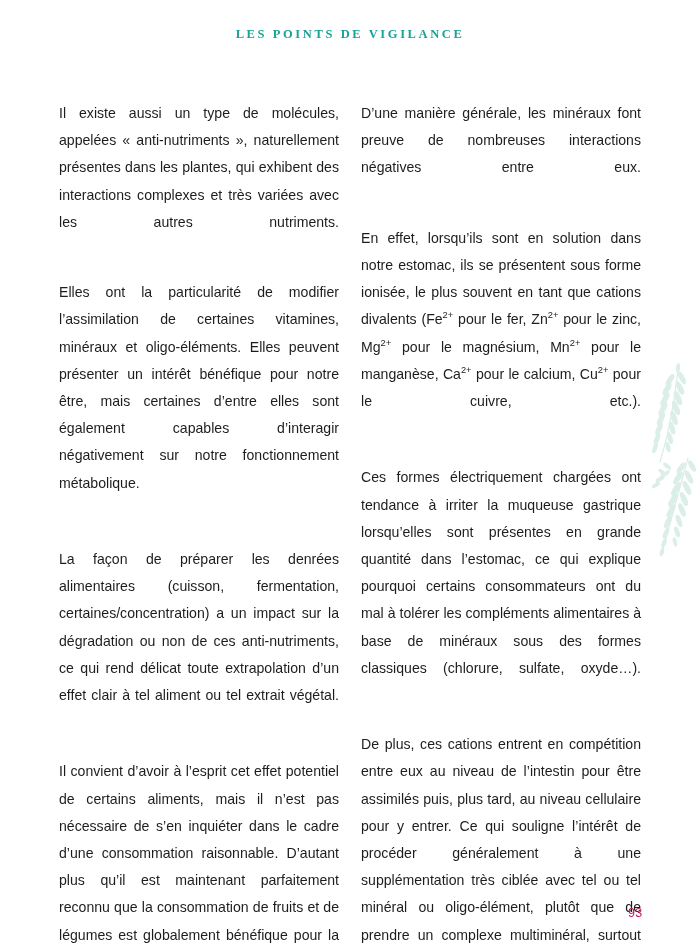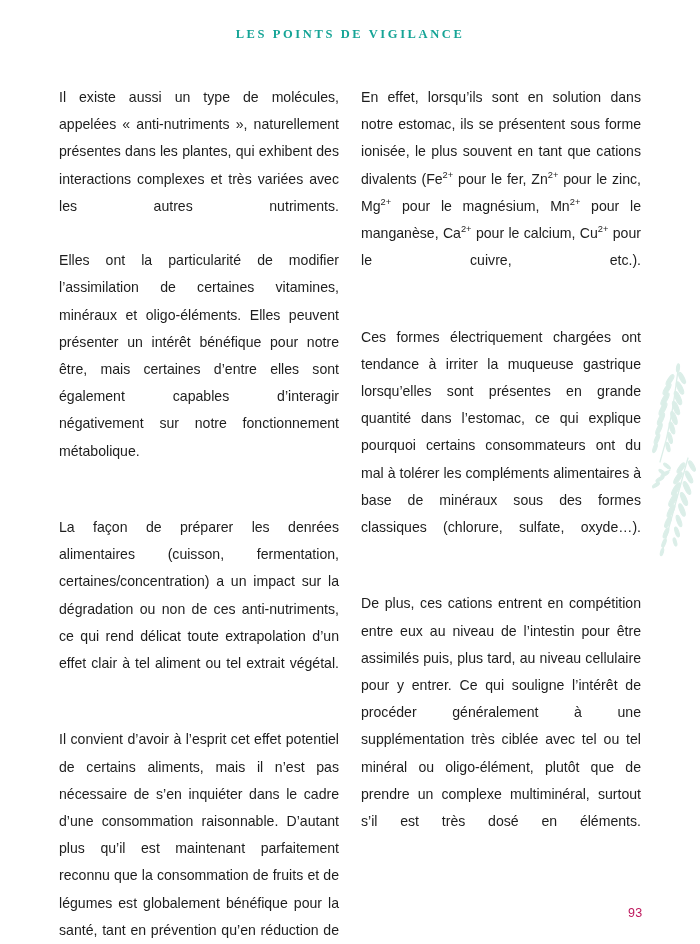--- a/index.html
+++ b/index.html
@@ -46,21 +46,21 @@
     left: 59px;
     width: 582px;
     display: flex;
     gap: 22px;
   }
   .col {
     width: 280px;
   }
 
   p.para {
-    margin: 0 0 22px 0;
+    margin: 16px 0 22px 0;
     font-size: 14.1px;
     line-height: 27.2px;
     text-align: justify;
     text-justify: inter-word;
     hyphens: manual;
     -webkit-hyphens: manual;
     color: #1d1d1d;
     font-family: "Liberation Sans", sans-serif;
   }
   p.para.tight {
@@ -120,20 +120,21 @@
       <p class="para">Elles ont la particularité de modifier l’assimilation de certaines vitamines, minéraux et oligo-éléments. Elles peuvent présenter un intérêt bénéfique pour notre être, mais certaines d’entre elles sont également capables d’interagir négativement sur notre fonctionnement métabolique.</p>
 
       <p class="para">La façon de préparer les denrées alimentaires (cuisson, fermentation, certaines/concentration) a un impact sur la dégradation ou non de ces anti-nutriments, ce qui rend délicat toute extrapolation d’un effet clair à tel aliment ou tel extrait végétal.</p>
 
       <p class="para">Il convient d’avoir à l’esprit cet effet potentiel de certains aliments, mais il n’est pas nécessaire de s’en inquiéter dans le cadre d’une consommation raisonnable. D’autant plus qu’il est maintenant parfaitement reconnu que la consommation de fruits et de légumes est globalement bénéfique pour la santé, tant en prévention qu’en réduction de risques.</p>
 
     </div>
 
     <div class="col">
 
+      <p class="para tight">D’une manière générale, les minéraux font preuve de nombreuses interactions négatives entre eux.</p>
 
       <p class="para">En effet, lorsqu’ils sont en solution dans notre estomac, ils se présentent sous forme ionisée, le plus souvent en tant que cations divalents (Fe<sup>2+</sup> pour le fer, Zn<sup>2+</sup> pour le zinc, Mg<sup>2+</sup> pour le magnésium, Mn<sup>2+</sup> pour le manganèse, Ca<sup>2+</sup> pour le calcium, Cu<sup>2+</sup> pour le cuivre, etc.).</p>
 
       <p class="para">Ces formes électriquement chargées ont tendance à irriter la muqueuse gastrique lorsqu’elles sont présentes en grande quantité dans l’estomac, ce qui explique pourquoi certains consommateurs ont du mal à tolérer les compléments alimentaires à base de minéraux sous des formes classiques (chlorure, sulfate, oxyde…).</p>
 
       <p class="para">De plus, ces cations entrent en compétition entre eux au niveau de l’intestin pour être assimilés puis, plus tard, au niveau cellulaire pour y entrer. Ce qui souligne l’intérêt de procéder généralement à une supplémentation très ciblée avec tel ou tel minéral ou oligo-élément, plutôt que de prendre un complexe multiminéral, surtout s’il est très dosé en éléments.</p>
 
     </div>
   </div>
 

